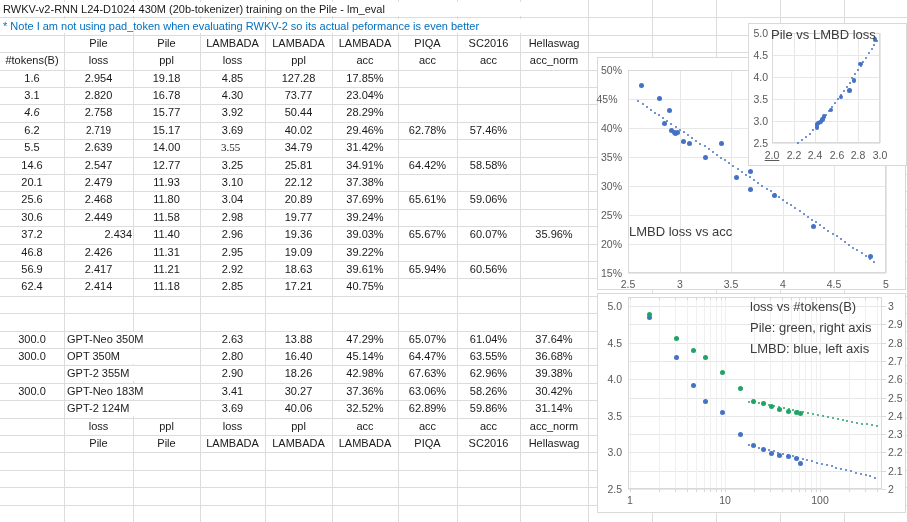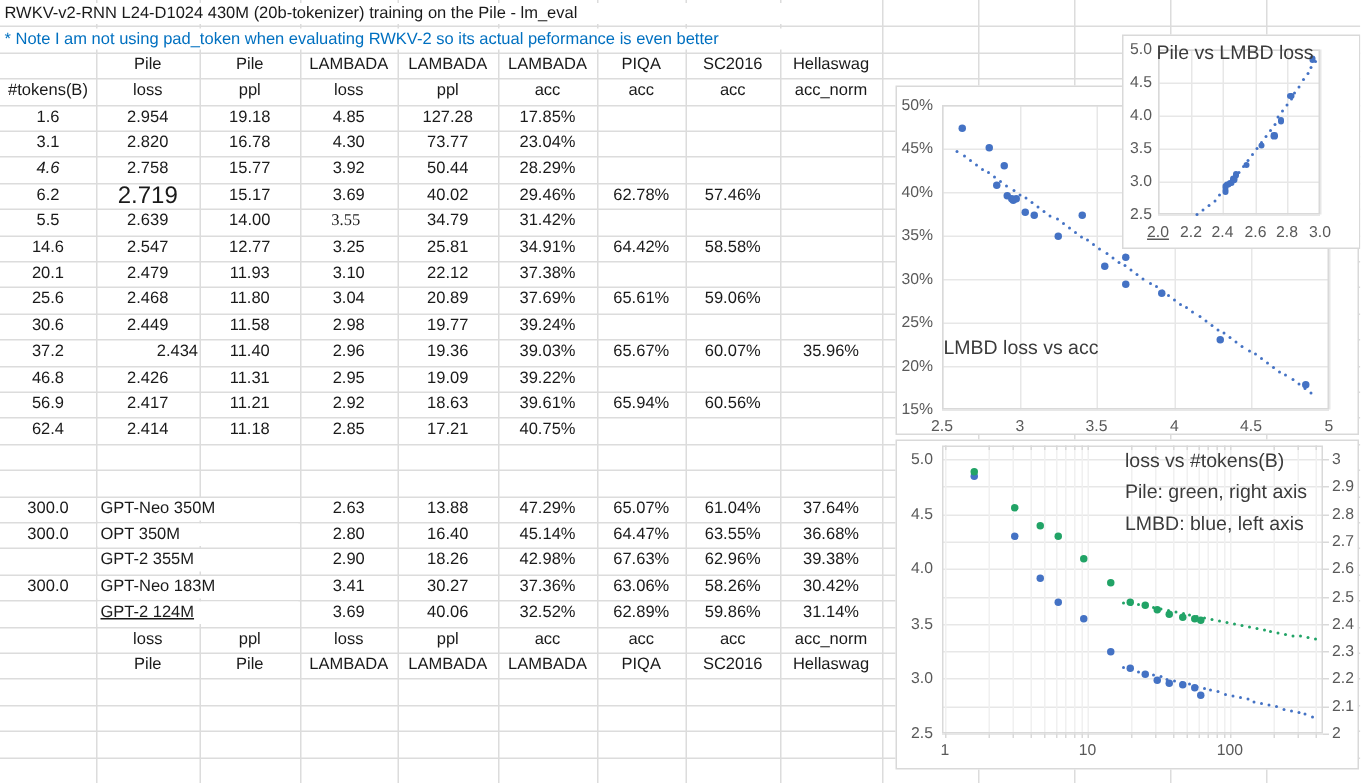--- a/index.html
+++ b/index.html
@@ -93,21 +93,21 @@
       <div style="left: 201px; top: 88px; width: 63px; height: 15px; font-size: 11px; line-height: 15px; white-space: nowrap; text-align: center;">4.30</div>
       <div style="left: 266px; top: 88px; width: 65px; height: 15px; font-size: 11px; line-height: 15px; white-space: nowrap; text-align: center;">73.77</div>
       <div style="left: 333px; top: 88px; width: 64px; height: 15px; font-size: 11px; line-height: 15px; white-space: nowrap; text-align: center;">23.04%</div>
       <div style="left: 1px; top: 105px; width: 62px; height: 15px; font-size: 11px; line-height: 15px; white-space: nowrap; text-align: center; font-style: italic;">4.6</div>
       <div style="left: 65px; top: 105px; width: 67px; height: 15px; font-size: 11px; line-height: 15px; white-space: nowrap; text-align: center;">2.758</div>
       <div style="left: 134px; top: 105px; width: 65px; height: 15px; font-size: 11px; line-height: 15px; white-space: nowrap; text-align: center;">15.77</div>
       <div style="left: 201px; top: 105px; width: 63px; height: 15px; font-size: 11px; line-height: 15px; white-space: nowrap; text-align: center;">3.92</div>
       <div style="left: 266px; top: 105px; width: 65px; height: 15px; font-size: 11px; line-height: 15px; white-space: nowrap; text-align: center;">50.44</div>
       <div style="left: 333px; top: 105px; width: 64px; height: 15px; font-size: 11px; line-height: 15px; white-space: nowrap; text-align: center;">28.29%</div>
       <div style="left: 1px; top: 123px; width: 62px; height: 15px; font-size: 11px; line-height: 15px; white-space: nowrap; text-align: center;">6.2</div>
-      <div style="left: 65px; top: 123px; width: 67px; height: 15px; font-size: 16px; line-height: 15px; white-space: nowrap; text-align: center;">2.719</div>
+      <div style="left: 65px; top: 123px; width: 67px; height: 15px; font-size: 10px; line-height: 15px; white-space: nowrap; text-align: center;">2.719</div>
       <div style="left: 134px; top: 123px; width: 65px; height: 15px; font-size: 11px; line-height: 15px; white-space: nowrap; text-align: center;">15.17</div>
       <div style="left: 201px; top: 123px; width: 63px; height: 15px; font-size: 11px; line-height: 15px; white-space: nowrap; text-align: center;">3.69</div>
       <div style="left: 266px; top: 123px; width: 65px; height: 15px; font-size: 11px; line-height: 15px; white-space: nowrap; text-align: center;">40.02</div>
       <div style="left: 333px; top: 123px; width: 64px; height: 15px; font-size: 11px; line-height: 15px; white-space: nowrap; text-align: center;">29.46%</div>
       <div style="left: 399px; top: 123px; width: 57px; height: 15px; font-size: 11px; line-height: 15px; white-space: nowrap; text-align: center;">62.78%</div>
       <div style="left: 458px; top: 123px; width: 61px; height: 15px; font-size: 11px; line-height: 15px; white-space: nowrap; text-align: center;">57.46%</div>
       <div style="left: 1px; top: 140px; width: 62px; height: 15px; font-size: 11px; line-height: 15px; white-space: nowrap; text-align: center;">5.5</div>
       <div style="left: 65px; top: 140px; width: 67px; height: 15px; font-size: 11px; line-height: 15px; white-space: nowrap; text-align: center;">2.639</div>
       <div style="left: 134px; top: 140px; width: 65px; height: 15px; font-size: 11px; line-height: 15px; white-space: nowrap; text-align: center;">14.00</div>
       <div style="left: 199px; top: 140px; width: 63px; height: 15px; font-size: 11px; line-height: 15px; white-space: nowrap; text-align: center; font-family: Liberation Serif, serif;">3.55</div>
@@ -194,21 +194,21 @@
       <div style="left: 458px; top: 366px; width: 61px; height: 15px; font-size: 11px; line-height: 15px; white-space: nowrap; text-align: center;">62.96%</div>
       <div style="left: 521px; top: 366px; width: 66px; height: 15px; font-size: 11px; line-height: 15px; white-space: nowrap; text-align: center;">39.38%</div>
       <div style="left: 1px; top: 384px; width: 62px; height: 15px; font-size: 11px; line-height: 15px; white-space: nowrap; text-align: center;">300.0</div>
       <div style="left: 65px; top: 384px; width: 134px; height: 15px; font-size: 11px; line-height: 15px; white-space: nowrap; text-align: left; background: rgb(255, 255, 255); padding-left: 2px;">GPT-Neo 183M</div>
       <div style="left: 201px; top: 384px; width: 63px; height: 15px; font-size: 11px; line-height: 15px; white-space: nowrap; text-align: center;">3.41</div>
       <div style="left: 266px; top: 384px; width: 65px; height: 15px; font-size: 11px; line-height: 15px; white-space: nowrap; text-align: center;">30.27</div>
       <div style="left: 333px; top: 384px; width: 64px; height: 15px; font-size: 11px; line-height: 15px; white-space: nowrap; text-align: center;">37.36%</div>
       <div style="left: 399px; top: 384px; width: 57px; height: 15px; font-size: 11px; line-height: 15px; white-space: nowrap; text-align: center;">63.06%</div>
       <div style="left: 458px; top: 384px; width: 61px; height: 15px; font-size: 11px; line-height: 15px; white-space: nowrap; text-align: center;">58.26%</div>
       <div style="left: 521px; top: 384px; width: 66px; height: 15px; font-size: 11px; line-height: 15px; white-space: nowrap; text-align: center;">30.42%</div>
-      <div style="left: 65px; top: 401px; width: 134px; height: 15px; font-size: 11px; line-height: 15px; white-space: nowrap; text-align: left; background: rgb(255, 255, 255); padding-left: 2px; text-decoration: underline;">GPT-2 124M</div>
+      <div style="left: 65px; top: 401px; width: 134px; height: 15px; font-size: 11px; line-height: 15px; white-space: nowrap; text-align: left; background: rgb(255, 255, 255); padding-left: 2px;">GPT-2 124M</div>
       <div style="left: 201px; top: 401px; width: 63px; height: 15px; font-size: 11px; line-height: 15px; white-space: nowrap; text-align: center;">3.69</div>
       <div style="left: 266px; top: 401px; width: 65px; height: 15px; font-size: 11px; line-height: 15px; white-space: nowrap; text-align: center;">40.06</div>
       <div style="left: 333px; top: 401px; width: 64px; height: 15px; font-size: 11px; line-height: 15px; white-space: nowrap; text-align: center;">32.52%</div>
       <div style="left: 399px; top: 401px; width: 57px; height: 15px; font-size: 11px; line-height: 15px; white-space: nowrap; text-align: center;">62.89%</div>
       <div style="left: 458px; top: 401px; width: 61px; height: 15px; font-size: 11px; line-height: 15px; white-space: nowrap; text-align: center;">59.86%</div>
       <div style="left: 521px; top: 401px; width: 66px; height: 15px; font-size: 11px; line-height: 15px; white-space: nowrap; text-align: center;">31.14%</div>
       <div style="left: 65px; top: 419px; width: 67px; height: 15px; font-size: 11px; line-height: 15px; white-space: nowrap; text-align: center;">loss</div>
       <div style="left: 134px; top: 419px; width: 65px; height: 15px; font-size: 11px; line-height: 15px; white-space: nowrap; text-align: center;">ppl</div>
       <div style="left: 201px; top: 419px; width: 63px; height: 15px; font-size: 11px; line-height: 15px; white-space: nowrap; text-align: center;">loss</div>
       <div style="left: 266px; top: 419px; width: 65px; height: 15px; font-size: 11px; line-height: 15px; white-space: nowrap; text-align: center;">ppl</div>
@@ -223,21 +223,21 @@
       <div style="left: 333px; top: 436px; width: 64px; height: 15px; font-size: 11px; line-height: 15px; white-space: nowrap; text-align: center;">LAMBADA</div>
       <div style="left: 399px; top: 436px; width: 57px; height: 15px; font-size: 11px; line-height: 15px; white-space: nowrap; text-align: center;">PIQA</div>
       <div style="left: 458px; top: 436px; width: 61px; height: 15px; font-size: 11px; line-height: 15px; white-space: nowrap; text-align: center;">SC2016</div>
       <div style="left: 521px; top: 436px; width: 66px; height: 15px; font-size: 11px; line-height: 15px; white-space: nowrap; text-align: center;">Hellaswag</div>
     </div>
   <div id="chart-top-layer">
       <div style="left: 597px; top: 57px; width: 309px; height: 233px; background: rgb(255, 255, 255); border: 1px solid rgb(217, 217, 217);"></div>
       <div style="left: 628px; top: 70px; width: 258px; height: 1px; background: rgb(231, 231, 231);"></div>
       <div class="axis-label" style="left: 592px; top: 64px; width: 30px; text-align: right;">50%</div>
       <div style="left: 628px; top: 99px; width: 258px; height: 1px; background: rgb(231, 231, 231);"></div>
-      <div class="axis-label" style="left: 592px; top: 93px; width: 30px; text-align: right;">45%</div>
+      <div class="axis-label" style="left: 592px; top: 93px; width: 30px; text-align: center;">45%</div>
       <div style="left: 628px; top: 128px; width: 258px; height: 1px; background: rgb(231, 231, 231);"></div>
       <div class="axis-label" style="left: 592px; top: 122px; width: 30px; text-align: right;">40%</div>
       <div style="left: 628px; top: 157px; width: 258px; height: 1px; background: rgb(231, 231, 231);"></div>
       <div class="axis-label" style="left: 592px; top: 151px; width: 30px; text-align: right;">35%</div>
       <div style="left: 628px; top: 186px; width: 258px; height: 1px; background: rgb(231, 231, 231);"></div>
       <div class="axis-label" style="left: 592px; top: 180px; width: 30px; text-align: right;">30%</div>
       <div style="left: 628px; top: 215px; width: 258px; height: 1px; background: rgb(231, 231, 231);"></div>
       <div class="axis-label" style="left: 592px; top: 209px; width: 30px; text-align: right;">25%</div>
       <div style="left: 628px; top: 244px; width: 258px; height: 1px; background: rgb(231, 231, 231);"></div>
       <div class="axis-label" style="left: 592px; top: 238px; width: 30px; text-align: right;">20%</div>

